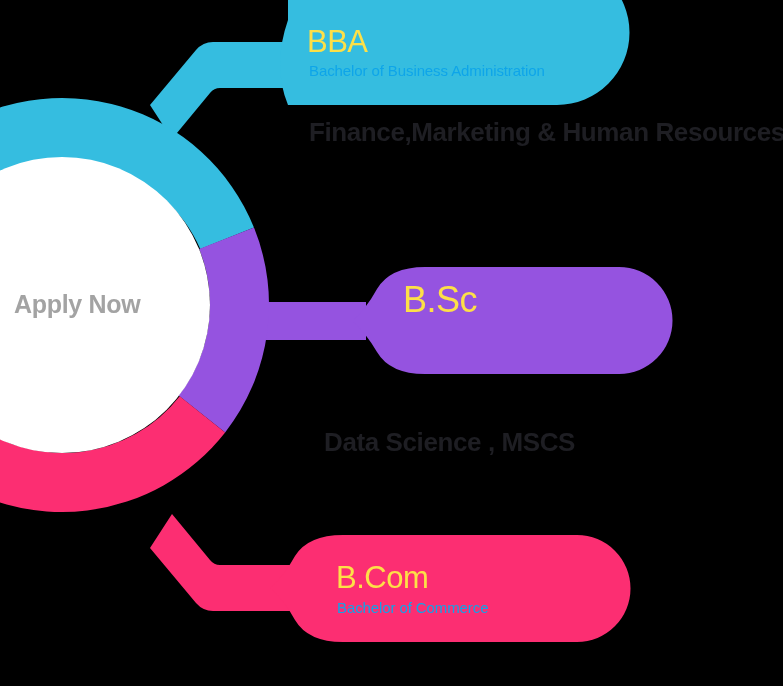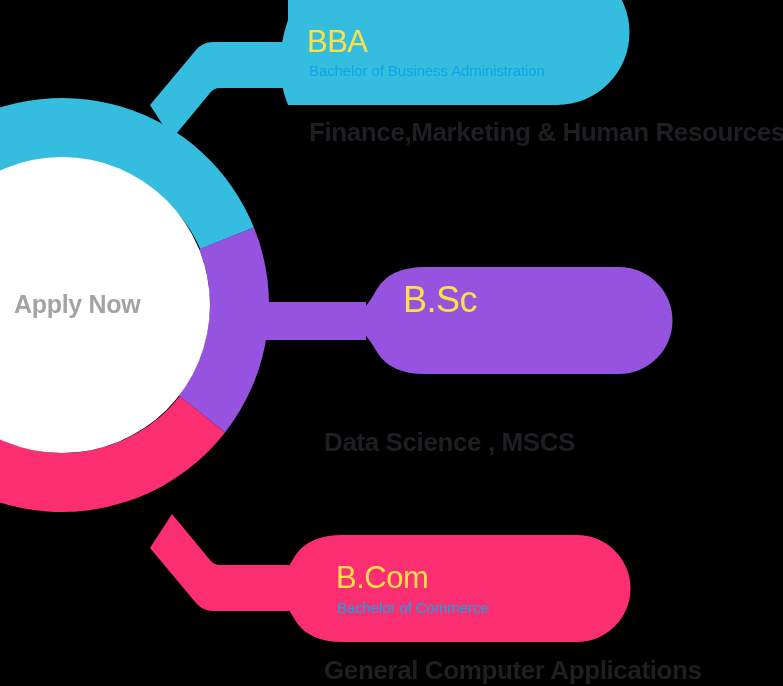--- a/index.html
+++ b/index.html
@@ -163,15 +163,14 @@
 
   <div class="txt pill-title bba-title">BBA</div>
   <div class="txt pill-sub bba-sub">Bachelor of Business Administration</div>
   <div class="txt caption bba-cap">Finance,Marketing &amp; Human Resources</div>
 
   <div class="txt pill-title bsc-title">B.Sc</div>
   <div class="txt caption bsc-cap">Data Science , MSCS</div>
 
   <div class="txt pill-sub bcom-sub">Bachelor of Commerce</div>
   <div class="txt pill-title bcom-title">B.Com</div>
-  <div class="txt caption bcom-cap">General Computer Applications</div>
 
 </div>
 
 </body></html>

